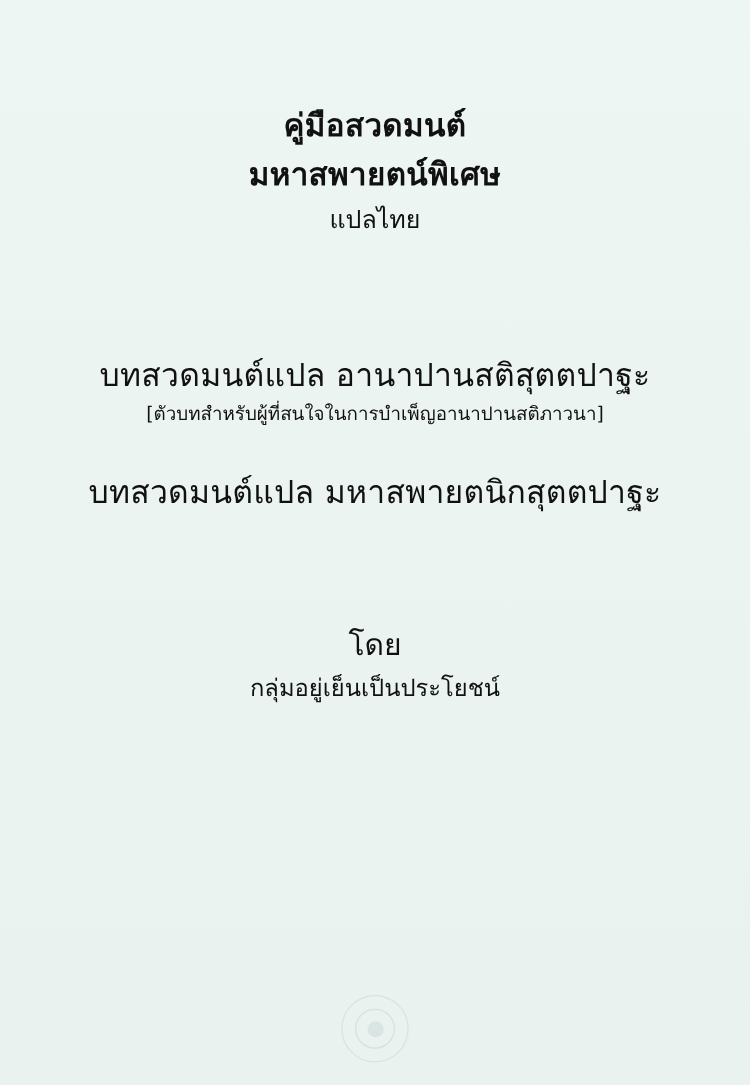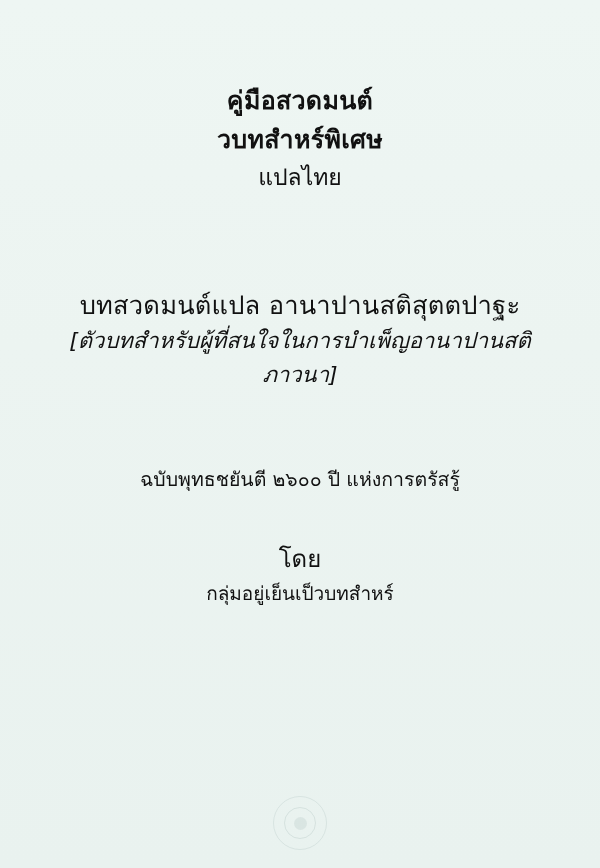--- a/index.html
+++ b/index.html
@@ -27,35 +27,34 @@
   }
   .blk { width: 100%; text-align: center; }
 
   .t-main {
     font-size: 25px;
     font-weight: bold;
     letter-spacing: 0.3px;
     line-height: 1.55;
   }
   .t-sub {
-    font-size: 23px;
+    font-size: 20px;
     font-weight: normal;
     line-height: 1.5;
   }
   .t-big {
     font-size: 25.5px;
     font-weight: normal;
     line-height: 1.5;
     letter-spacing: 0.2px;
   }
   .t-note {
-    font-size: 22px;
+    font-size: 15px;
     font-weight: normal;
     line-height: 1.55;
-    font-style: italic;
   }
   .t-mid {
     font-size: 19.5px;
     font-weight: normal;
     line-height: 1.6;
   }
   .t-by {
     font-size: 24px;
     font-weight: normal;
     line-height: 1.6;
@@ -102,36 +101,36 @@
   }
 </style>
 </head>
 <body>
 
 <div class="page">
 
   <div class="sp-1"></div>
 
   <div class="blk t-main">คู่มือสวดมนต์</div>
-  <div class="blk t-main">วบทสำหร์พิเศษ</div>
+  <div class="blk t-main">มหาสพายตน์พิเศษ</div>
   <div class="blk t-sub">แปลไทย</div>
 
   <div class="sp-2"></div>
 
   <div class="blk t-big">บทสวดมนต์แปล อานาปานสติสุตตปาฐะ</div>
   <div class="blk t-note">[ตัวบทสำหรับผู้ที่สนใจในการบำเพ็ญอานาปานสติภาวนา]</div>
 
   <div class="sp-4"></div>
 
+  <div class="blk t-big">บทสวดมนต์แปล มหาสพายตนิกสุตตปาฐะ</div>
 
   <div class="sp-5"></div>
 
-  <div class="blk t-mid">ฉบับพุทธชยันตี ๒๖๐๐ ปี แห่งการตรัสรู้</div>
 
   <div class="sp-6"></div>
 
   <div class="blk t-by">โดย</div>
-  <div class="blk t-org">กลุ่มอยู่เย็นเป็วบทสำหร์</div>
+  <div class="blk t-org">กลุ่มอยู่เย็นเป็นประโยชน์</div>
 
   <div class="emblem">
     <div class="emblem-core"></div>
   </div>
 </div>
 
 </body></html>

